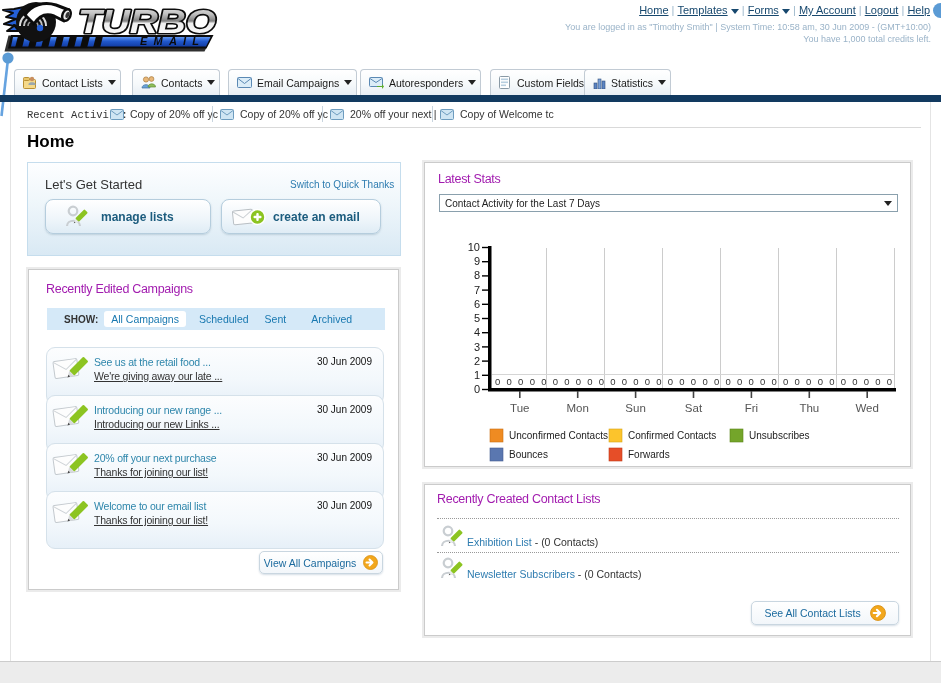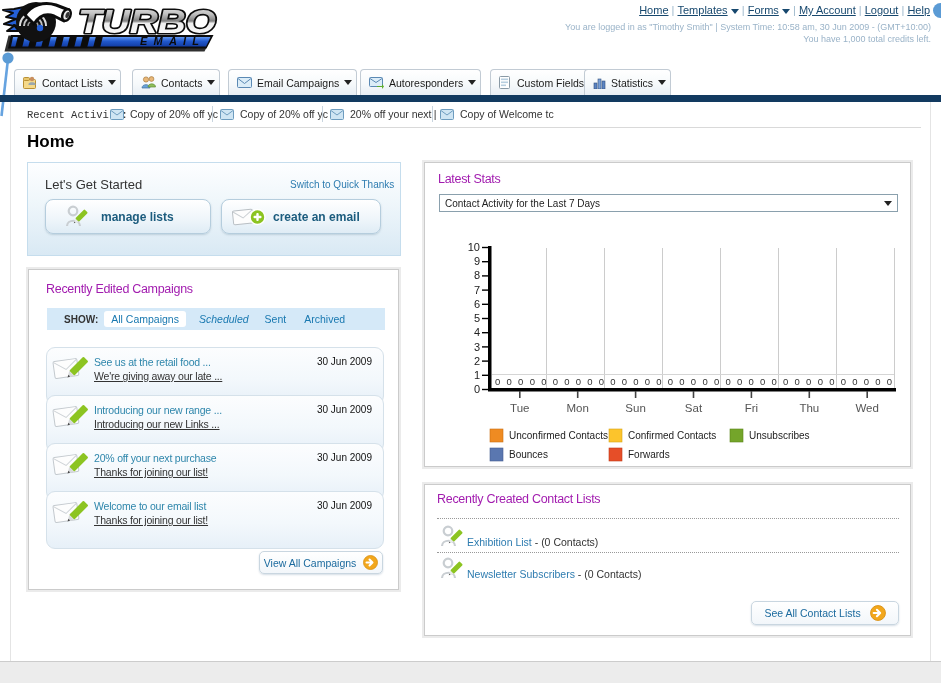--- a/index.html
+++ b/index.html
@@ -189,23 +189,23 @@
       <rect x="21.5" y="9.8" width="8" height="2.4" rx="1" fill="#fff"></rect>
       <rect x="24.3" y="7" width="2.4" height="8" rx="1" fill="#fff"></rect>
     </svg>
 create an email</div>
 
 <div class="panel" style="left:28px; top:269px; width:371px; height:321px;"></div>
 <div class="ptitle" style="left:46px; top:282px;">Recently Edited Campaigns</div>
 <div class="showbar">
     <span class="lbl">SHOW:</span>
     <span class="allc"><a href="#">All Campaigns</a></span>
-    <a href="#" style="margin-left:13px;font-style:italic;">Scheduled</a>
+    <a href="#" style="margin-left:13px;">Scheduled</a>
     <a href="#" style="margin-left:16px;">Sent</a>
-    <a href="#" style="margin-left:18px;">Archived</a>
+    <a href="#" style="margin-left:25px;">Archived</a>
   </div>
 
 <div class="crow" style="top:347px;">
   <svg class="envpen" width="38" height="32" viewBox="0 0 38 32" style="position:absolute;left:5px;top:5px;">
       <g transform="rotate(-8 14 16)">
         <rect x="2" y="7" width="24" height="17" rx="1.5" fill="#fdfdfd" stroke="#c3c9ce"></rect>
         <path d="M2.5 8 L14 16.5 L25.5 8" fill="none" stroke="#cdd2d6"></path>
       </g>
       <g transform="rotate(45 24 16)">
         <rect x="20.5" y="2" width="7" height="20" rx="1" fill="#8cc421"></rect>

